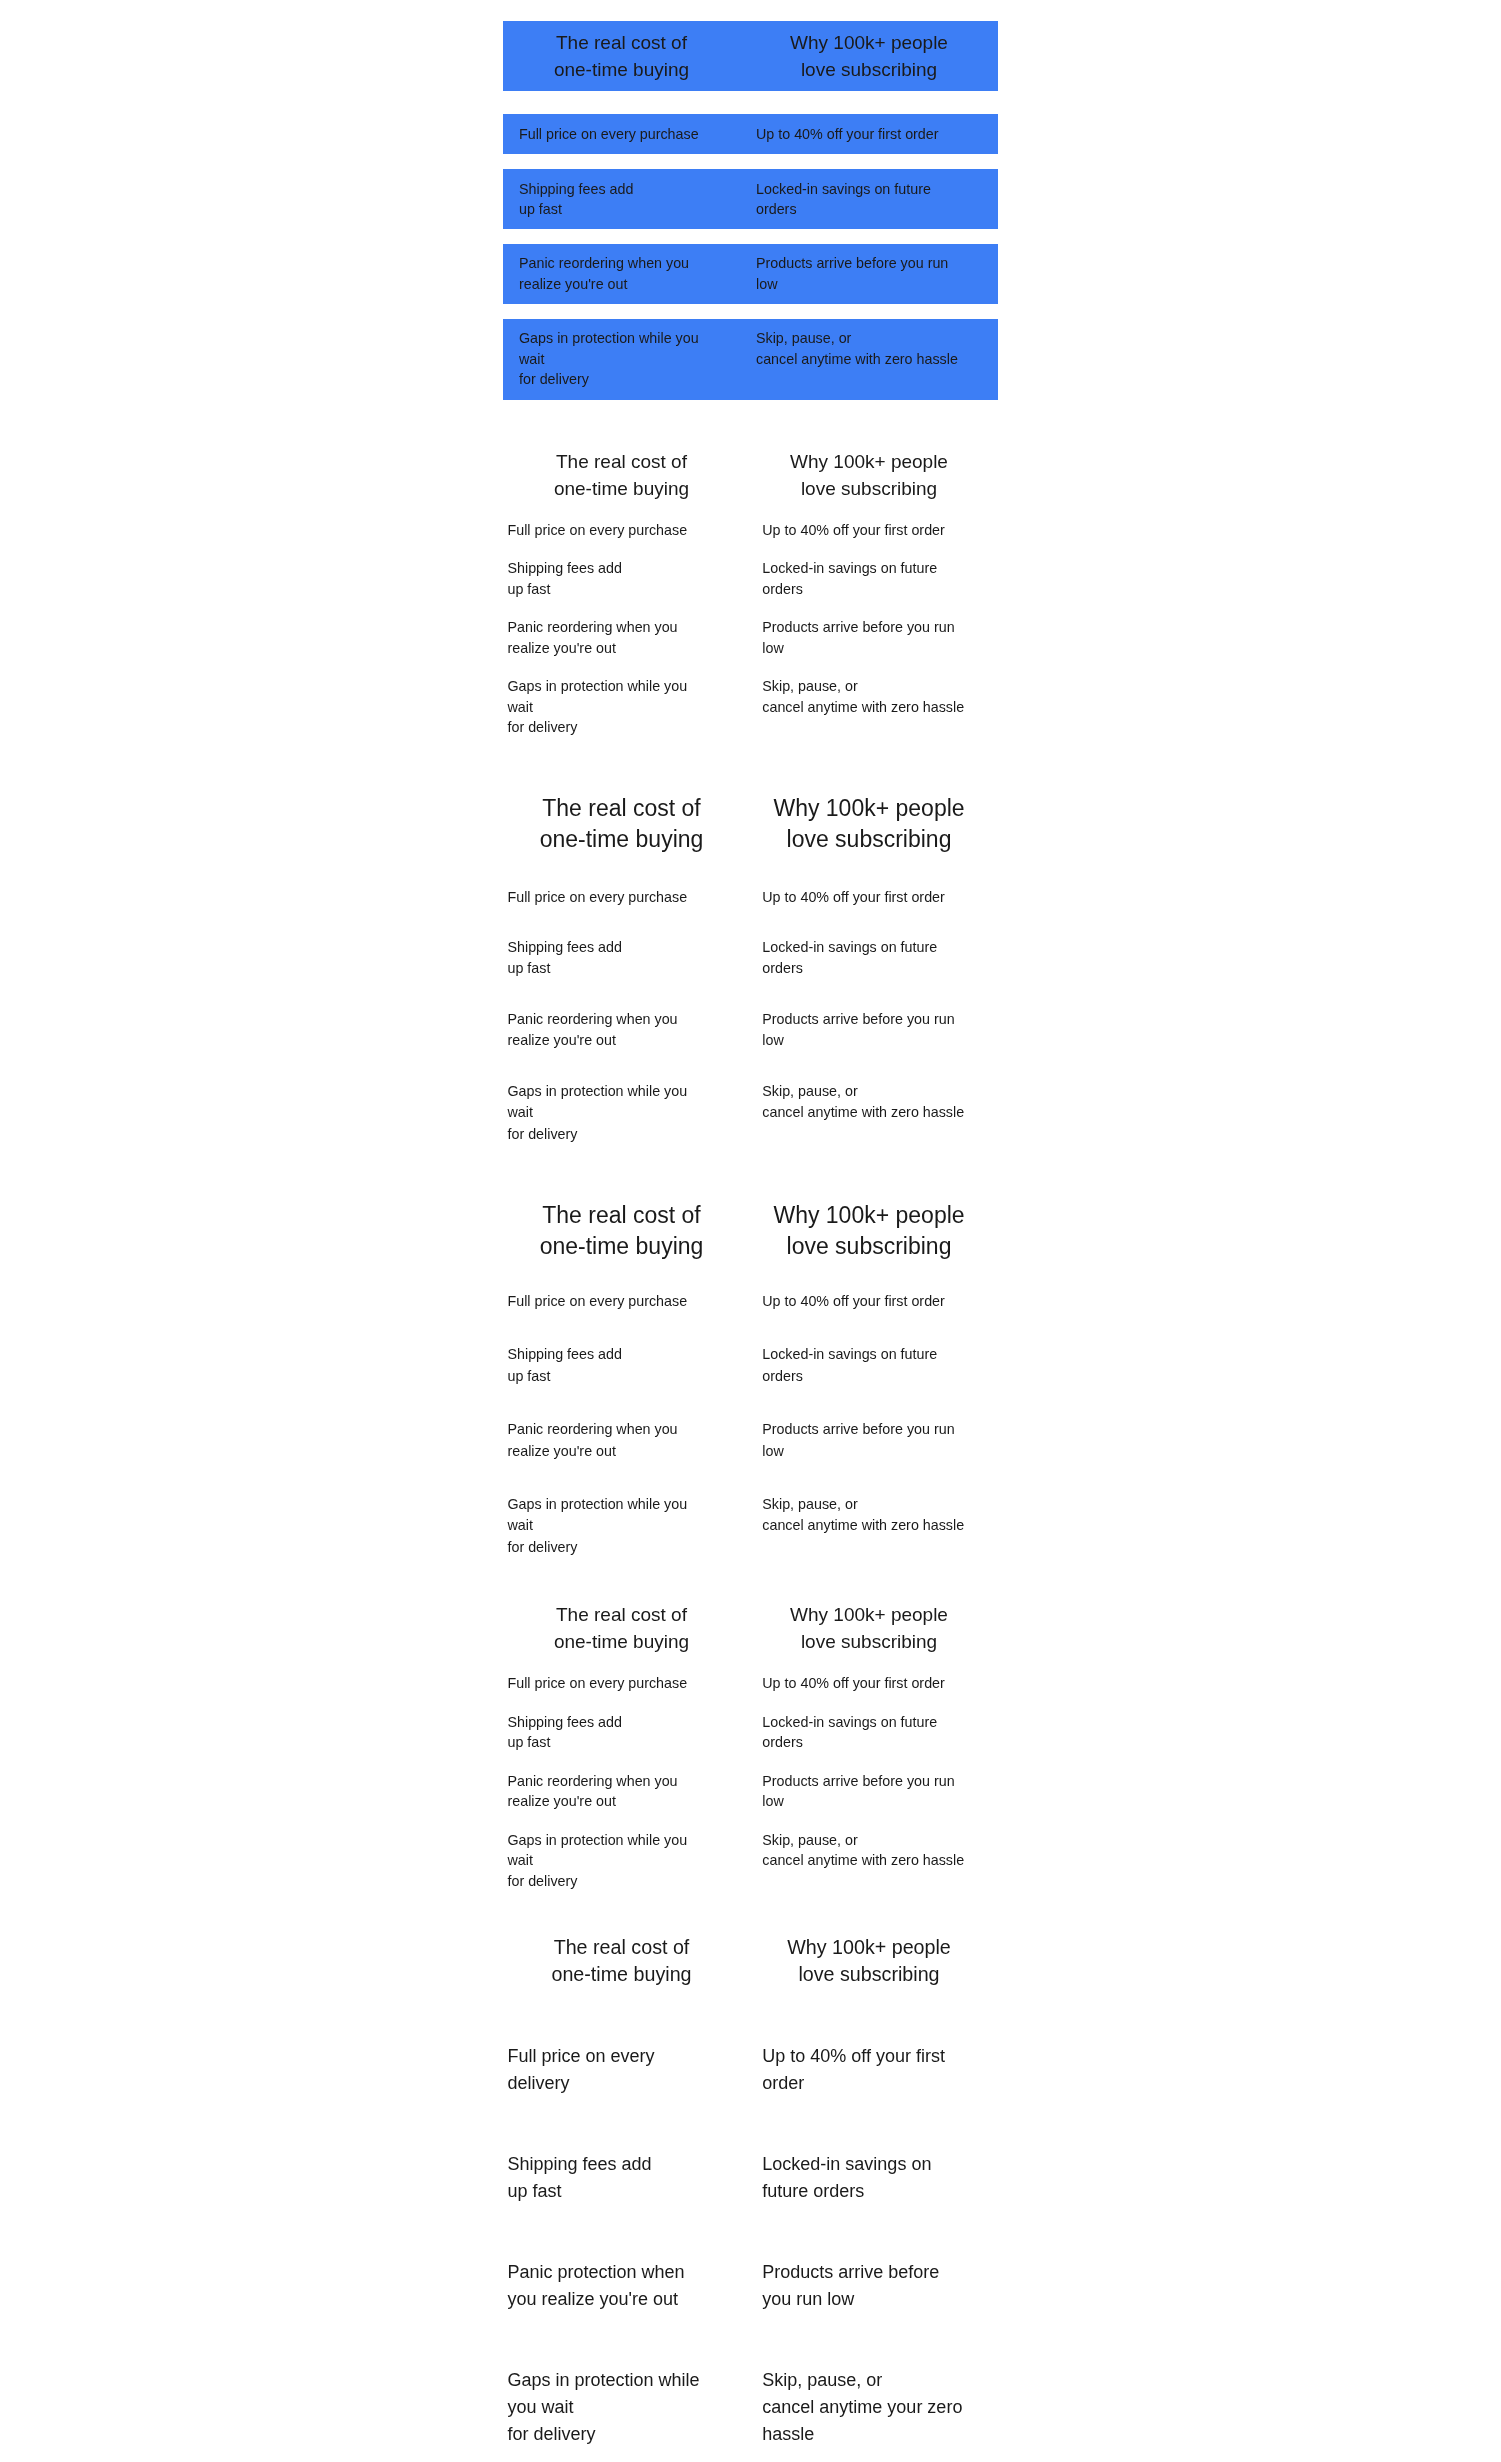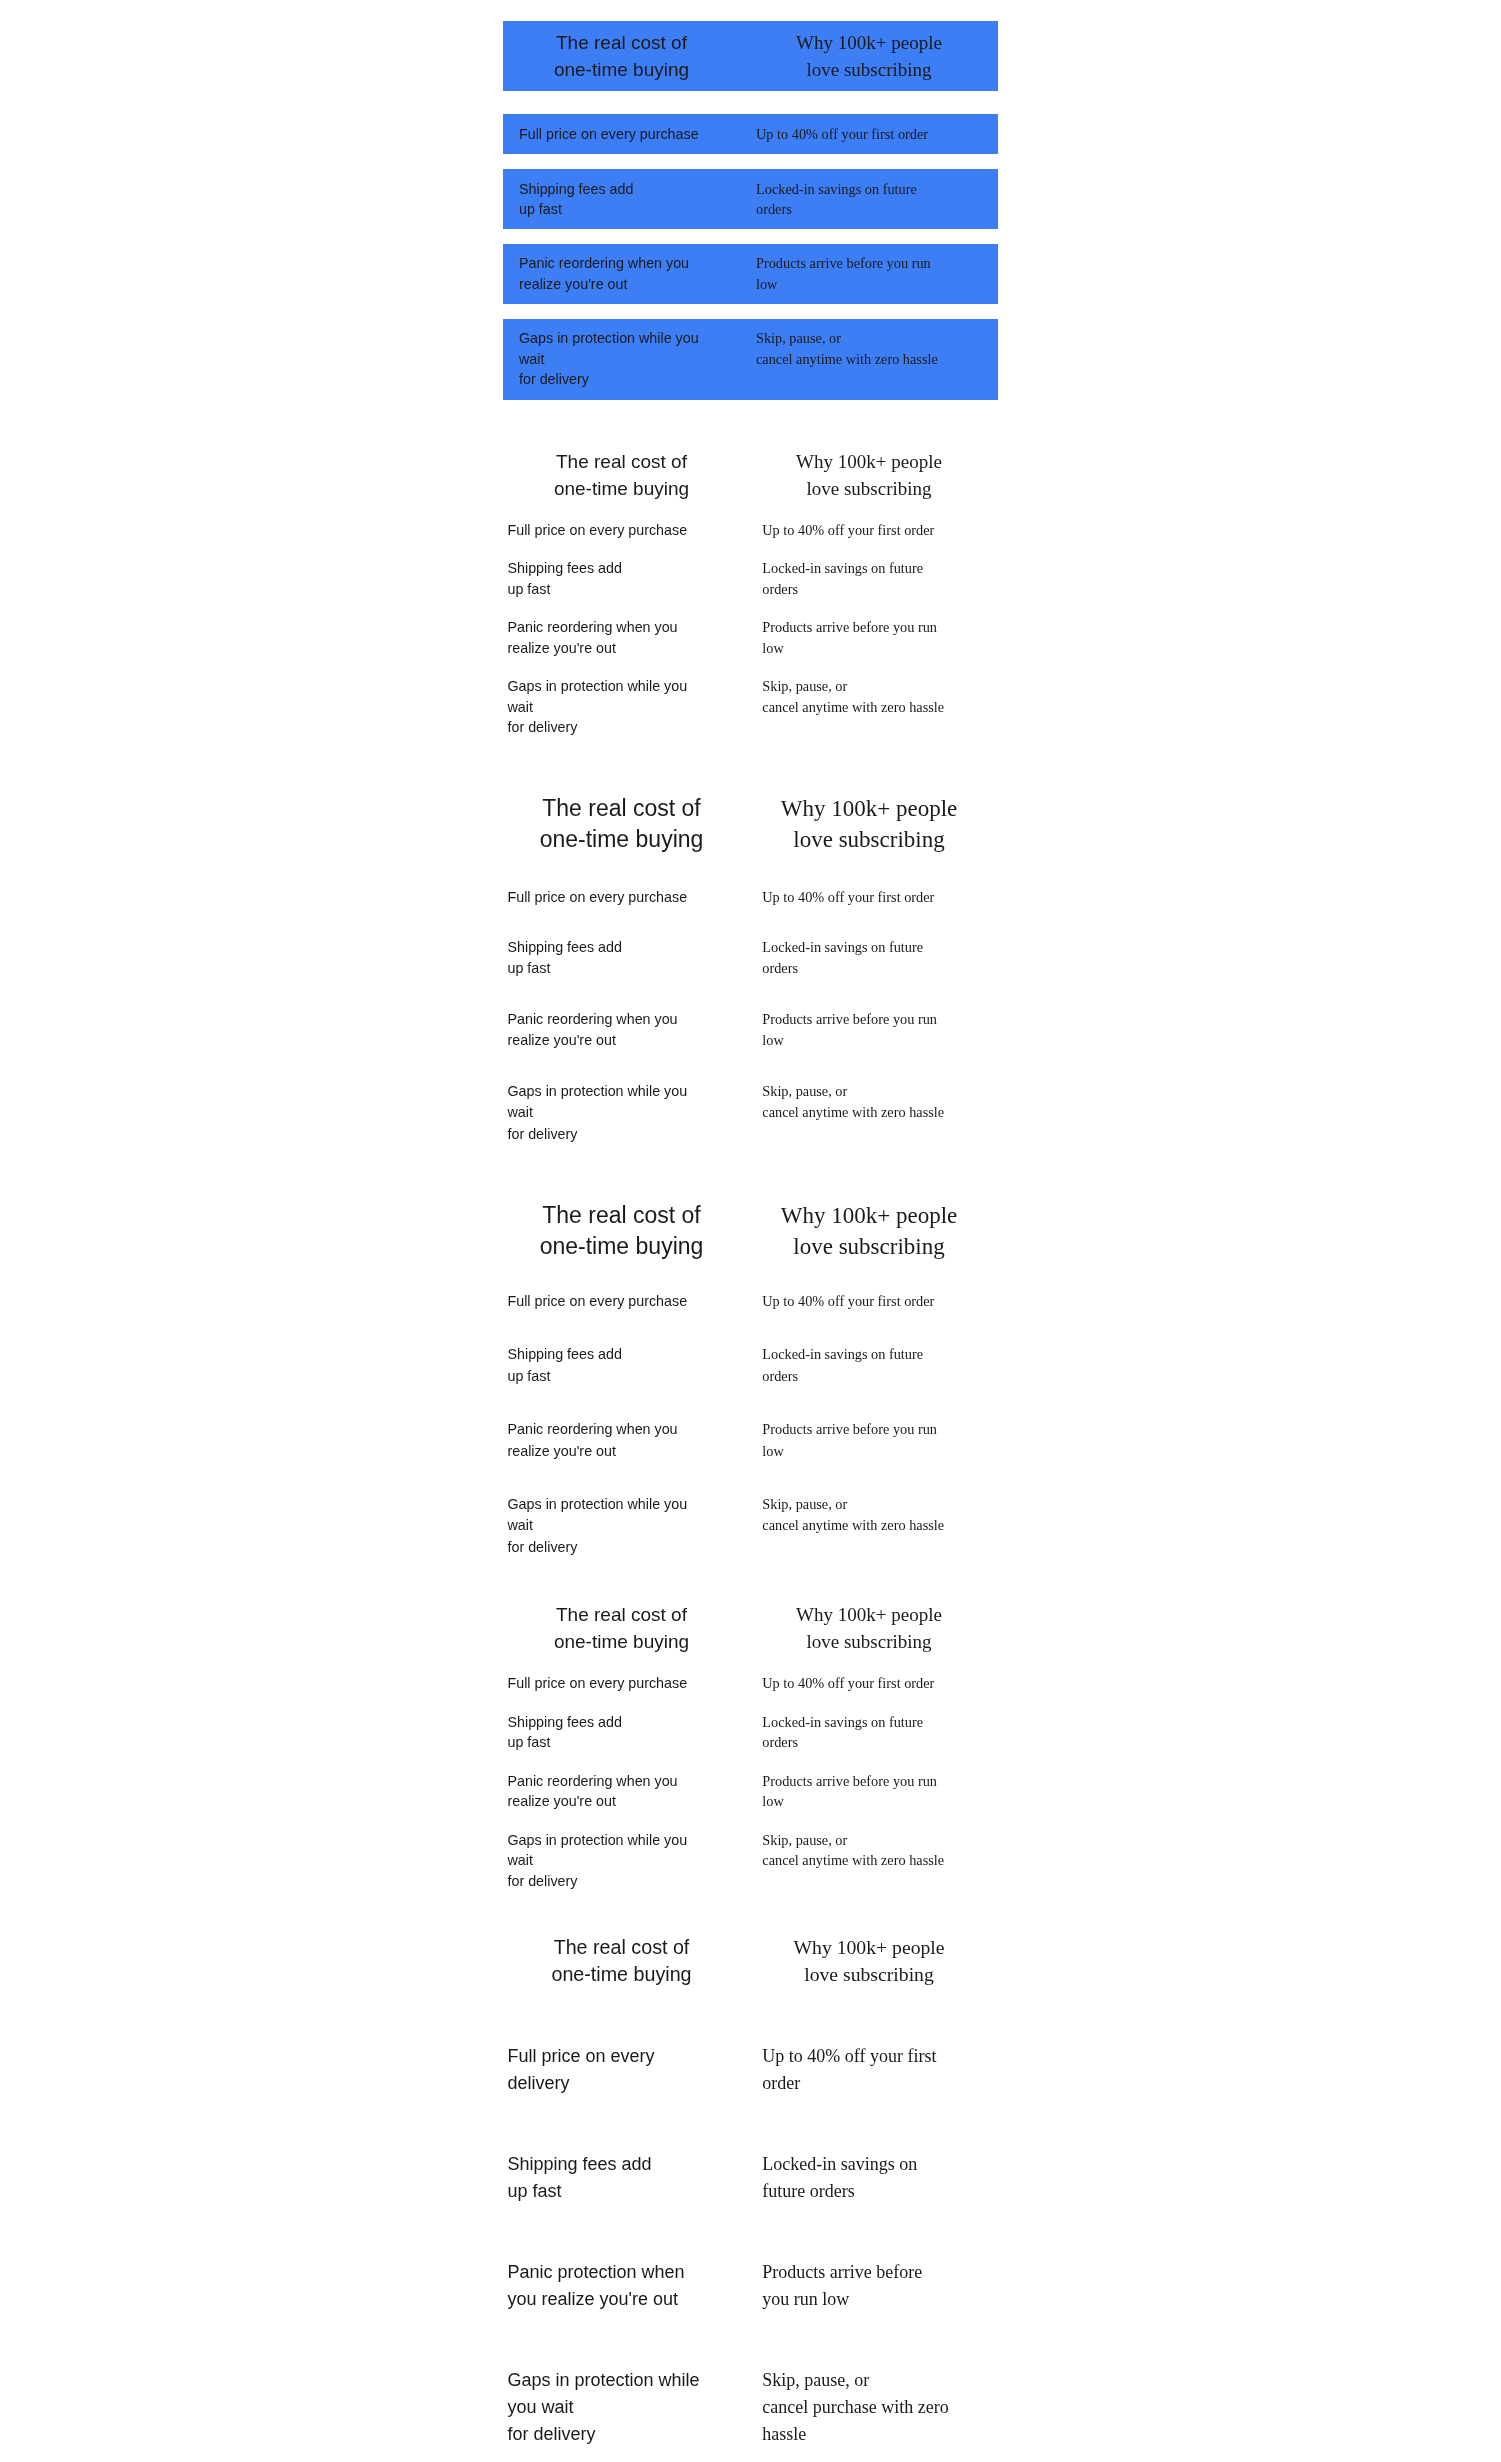--- a/index.html
+++ b/index.html
@@ -13,21 +13,21 @@
   }
   .page {
     width: 495px;
     margin: 0 auto;
     padding-top: 21.4px;
     padding-bottom: 16px;
   }
   section { display: flow-root; }
   .trow { display: flex; }
   .cl { flex: 0 0 237px; width: 237px; box-sizing: border-box; }
-  .cr { flex: 0 0 258px; width: 258px; box-sizing: border-box; font-family: Liberation Serif, serif; }
+  .cr { flex: 0 0 258px; width: 258px; box-sizing: border-box; }
   .title-cell { text-align: center; }
   .ln { white-space: nowrap; }
 
   
   .s1 .trow { background: var(--accent, #3d7ef5); }
   .s1 .title-row { padding: 8px 0; margin-bottom: 23px; }
   .s1 .title-cell { font-size: 19px; line-height: 27px; }
   .s1 .body-row { margin-bottom: 14.3px; font-size: 14.3px; line-height: 20.5px; }
   .s1 .body-row:last-child { margin-bottom: 0; }
   .s1 .body-row .cl { padding: 9.8px 16px; }
@@ -204,18 +204,18 @@
     <div class="trow body-row">
       <div class="cl"><span class="ln">Shipping fees add</span><br><span class="ln">up fast</span></div>
       <div class="cr"><span class="ln">Locked-in savings on</span><br><span class="ln">future orders</span></div>
     </div>
     <div class="trow body-row">
       <div class="cl"><span class="ln">Panic protection when</span><br><span class="ln">you realize you're out</span></div>
       <div class="cr"><span class="ln">Products arrive before</span><br><span class="ln">you run low</span></div>
     </div>
     <div class="trow body-row">
       <div class="cl"><span class="ln">Gaps in protection while</span><br><span class="ln">you wait</span><br><span class="ln">for delivery</span></div>
-      <div class="cr"><span class="ln">Skip, pause, or</span><br><span class="ln">cancel purchase with zero</span><br><span class="ln">hassle</span></div>
+      <div class="cr"><span class="ln">Skip, pause, or</span><br><span class="ln">cancel anytime your zero</span><br><span class="ln">hassle</span></div>
     </div>
   </section>
 
 </div>
 
 
 </body></html>

